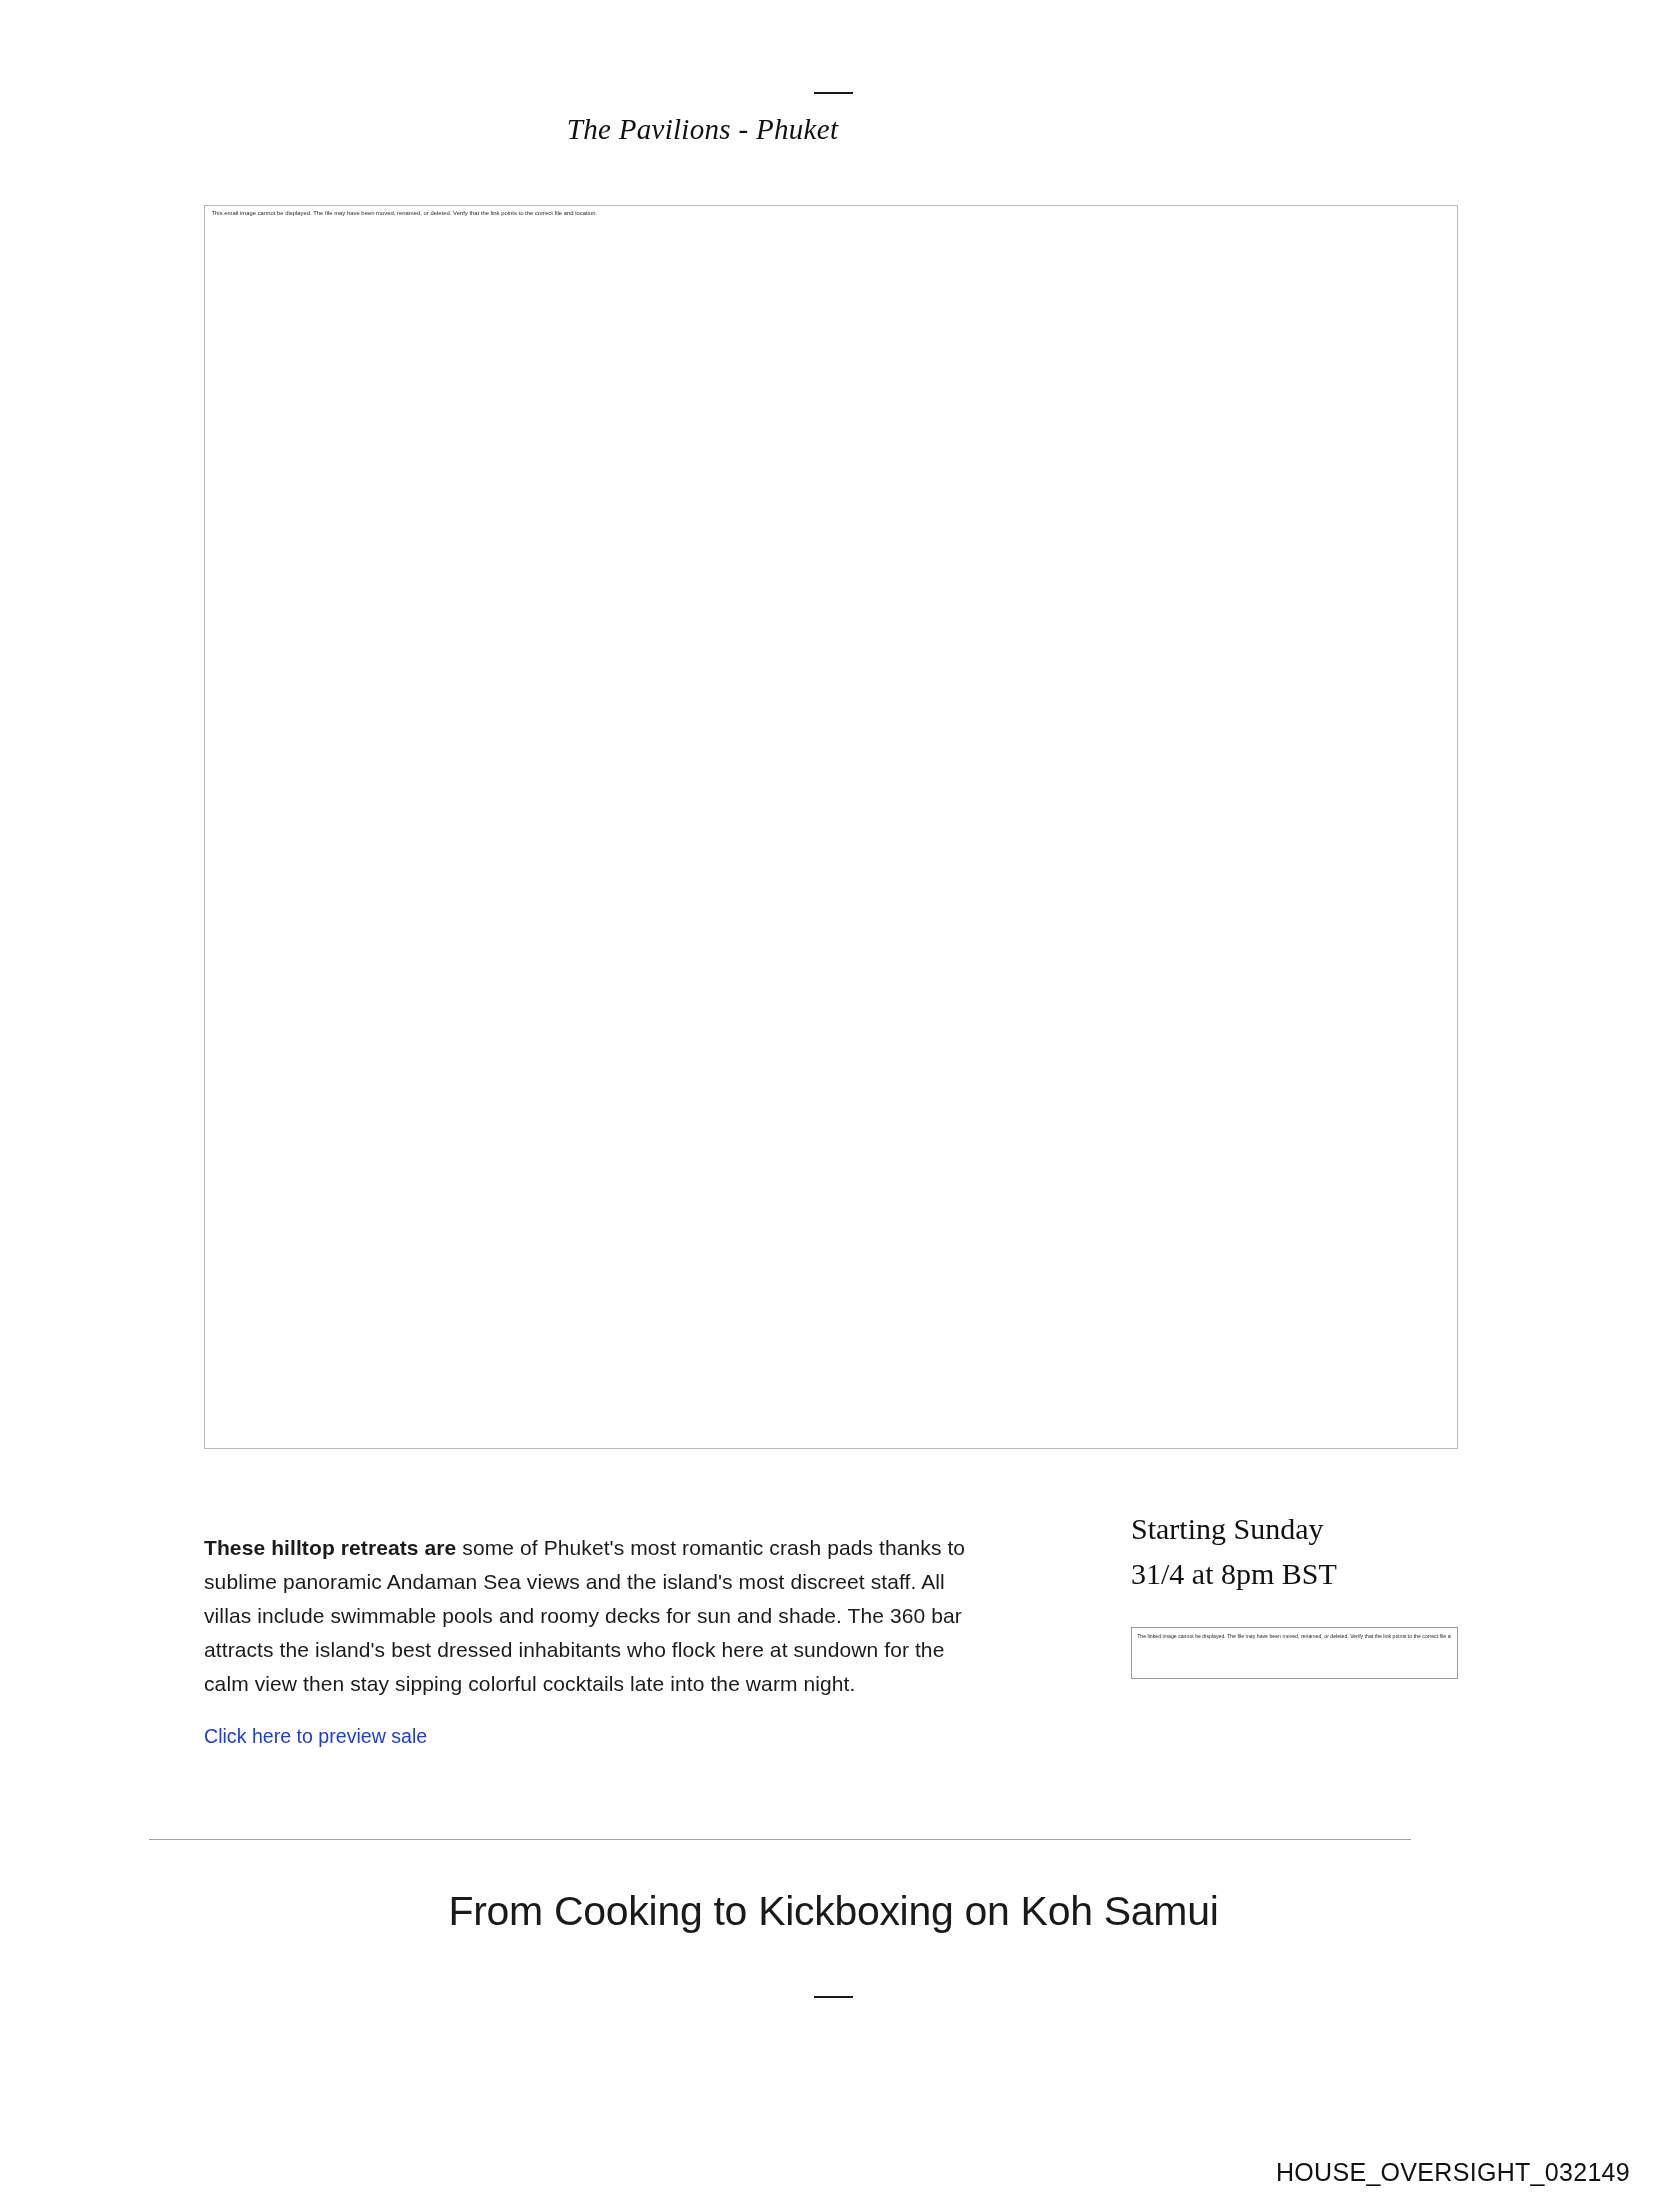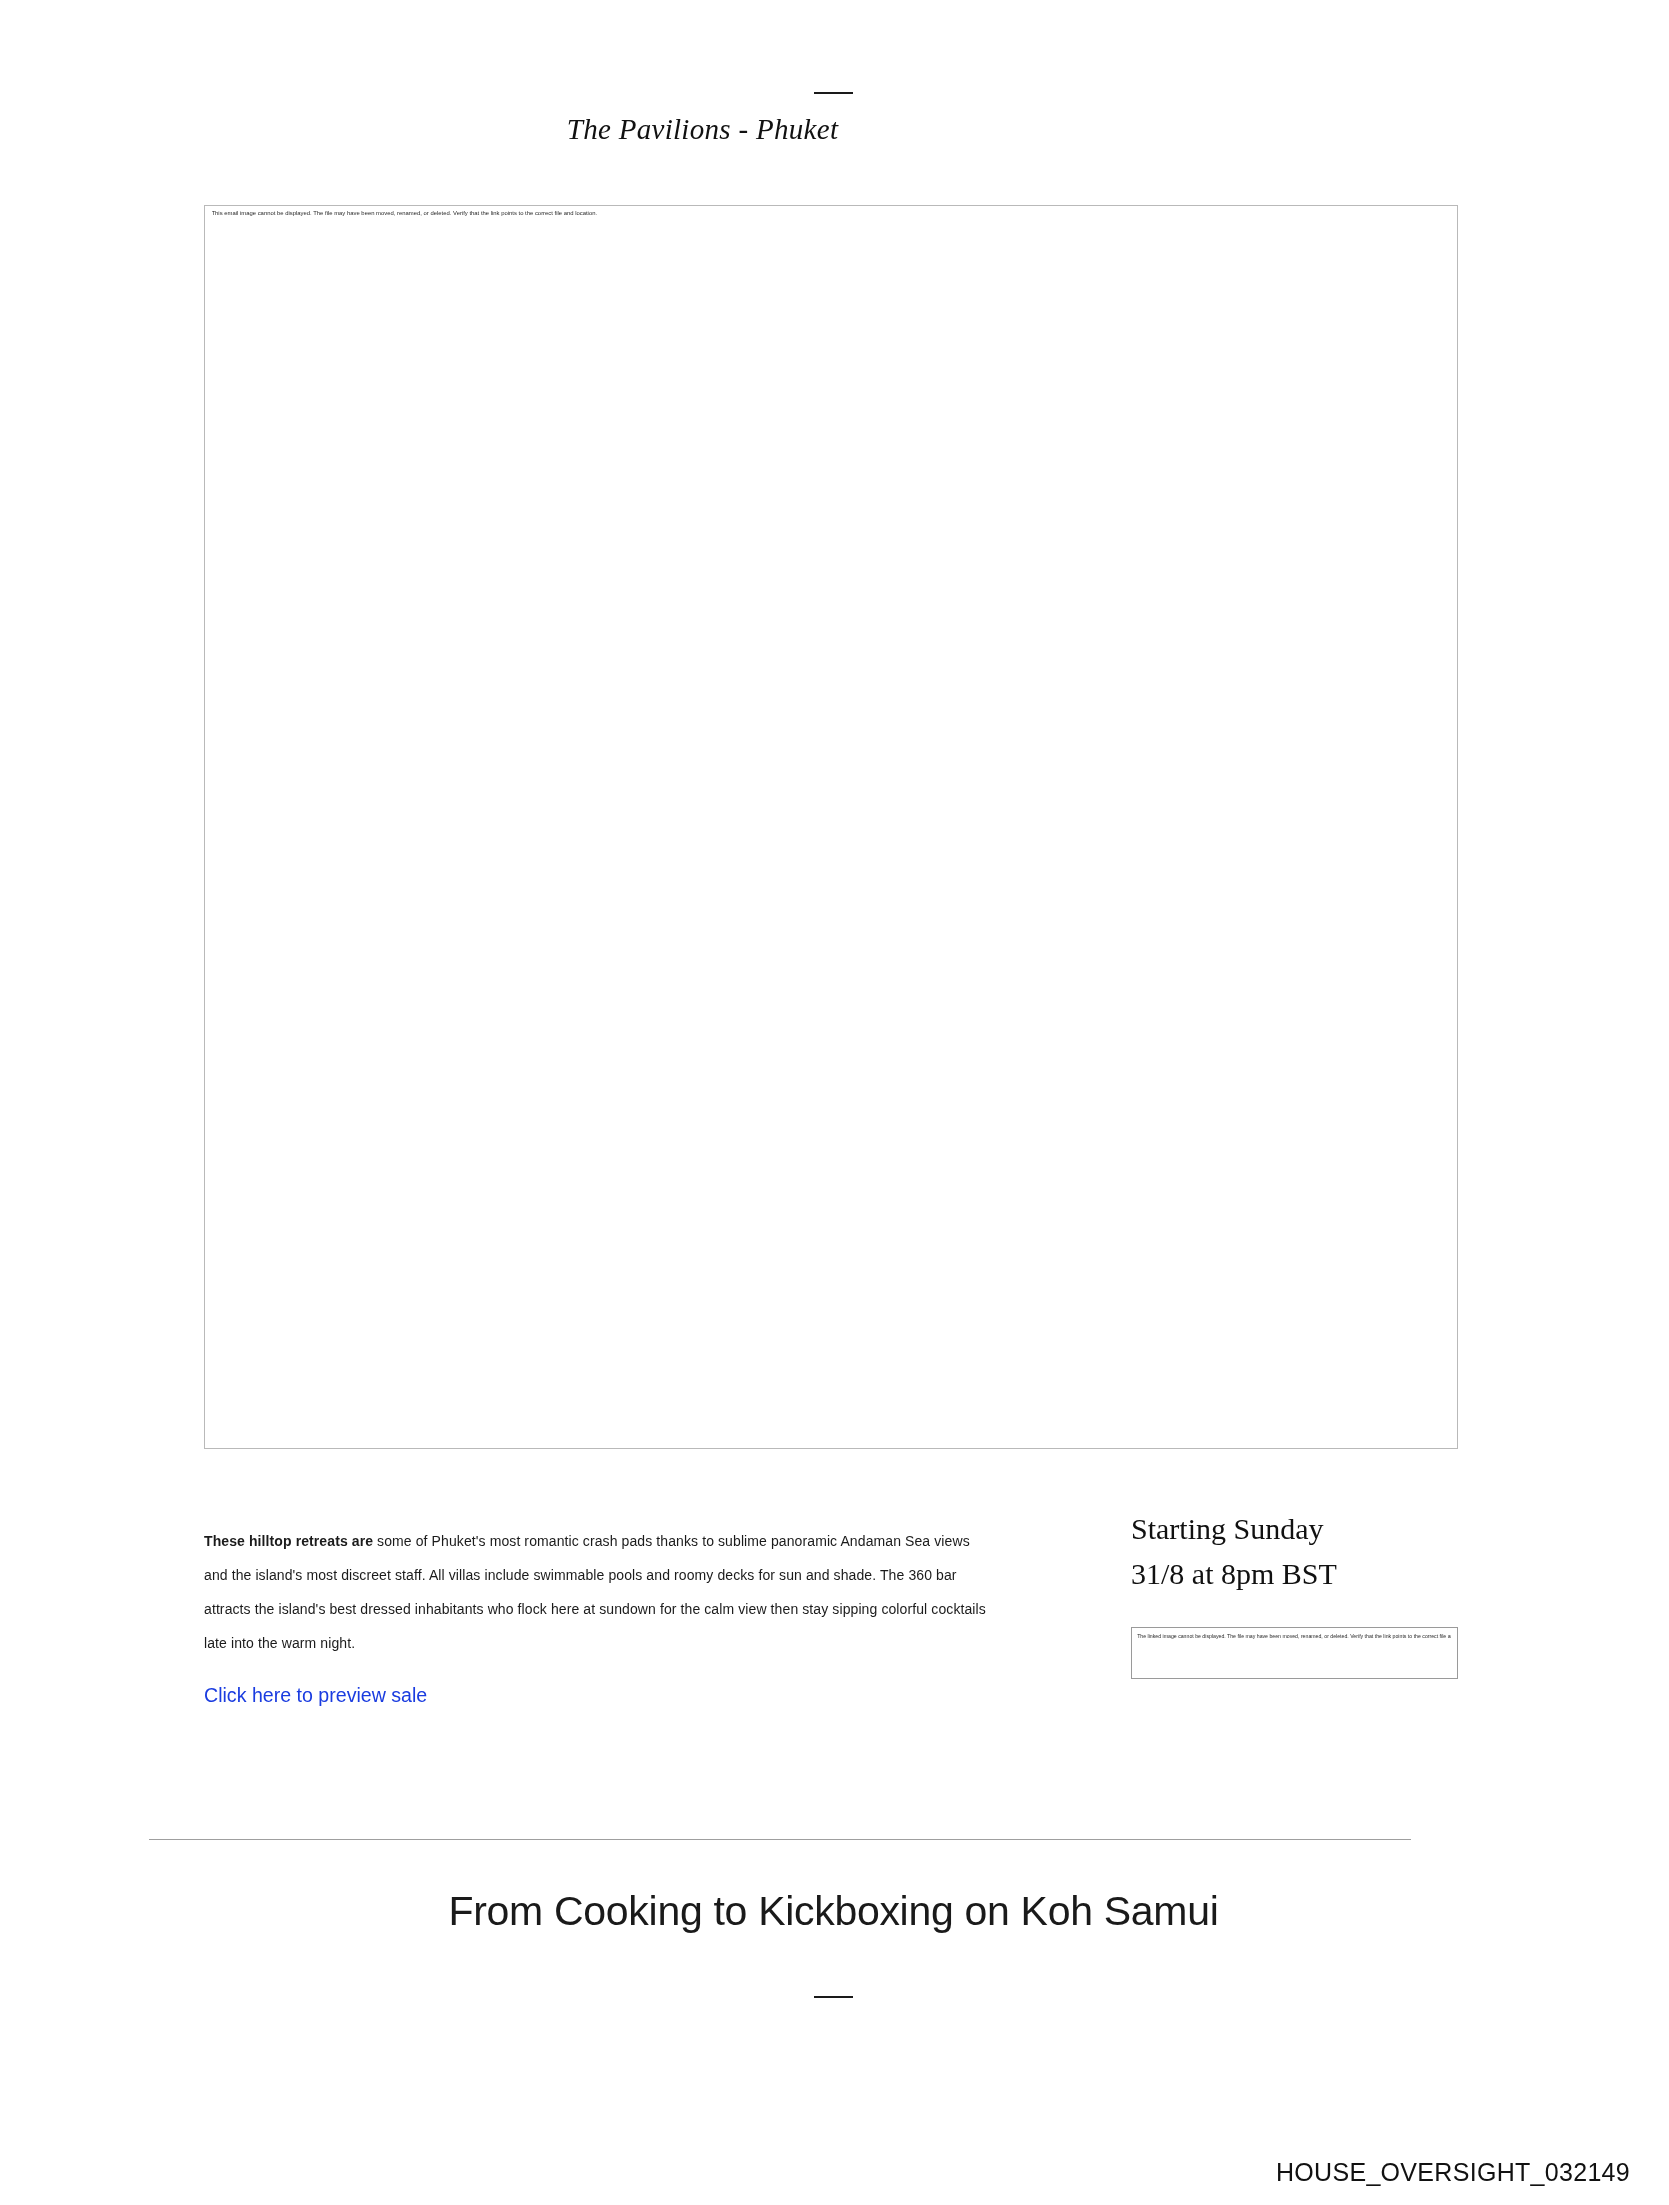--- a/index.html
+++ b/index.html
@@ -70,21 +70,21 @@
   }
 
   
   .body-col {
     position: absolute;
     left: 204px;
     top: 1510px;
     width: 785px;
   }
   .body-copy {
-    font-size: 14px;
+    font-size: 21px;
     line-height: 34px;
     color: #1b1b1b;
     letter-spacing: 0.1px;
   }
   .body-copy .lead {
     font-weight: bold;
   }
   .preview-link {
     display: block;
     margin-top: 22px;
@@ -185,21 +185,21 @@
     <div class="hero-alt">This email image cannot be displayed. The file may have been moved, renamed, or deleted. Verify that the link points to the correct file and location.</div>
   </div>
 
   <div class="body-col">
     <p class="body-copy"><span class="lead">These hilltop retreats are</span><span> some of Phuket's most romantic crash pads thanks to sublime panoramic Andaman Sea views and the island's most discreet staff. All villas include swimmable pools and roomy decks for sun and shade. The 360 bar attracts the island's best dressed inhabitants who flock here at sundown for the calm view then stay sipping colorful cocktails late into the warm night.</span></p>
     <a class="preview-link" href="#">Click here to preview sale</a>
   </div>
 
   <div class="right-col">
     <div class="starting-line1">Starting Sunday</div>
-    <div class="starting-line2">31/8 at 8pm BST</div>
+    <div class="starting-line2">31/4 at 8pm BST</div>
   </div>
 
   <div class="cta-box">
     <div class="cta-alt">The linked image cannot be displayed. The file may have been moved, renamed, or deleted. Verify that the link points to the correct file and location.</div>
   </div>
 
   <div class="divider"></div>
 
   <div class="section-title">From Cooking to Kickboxing on Koh Samui</div>
 

